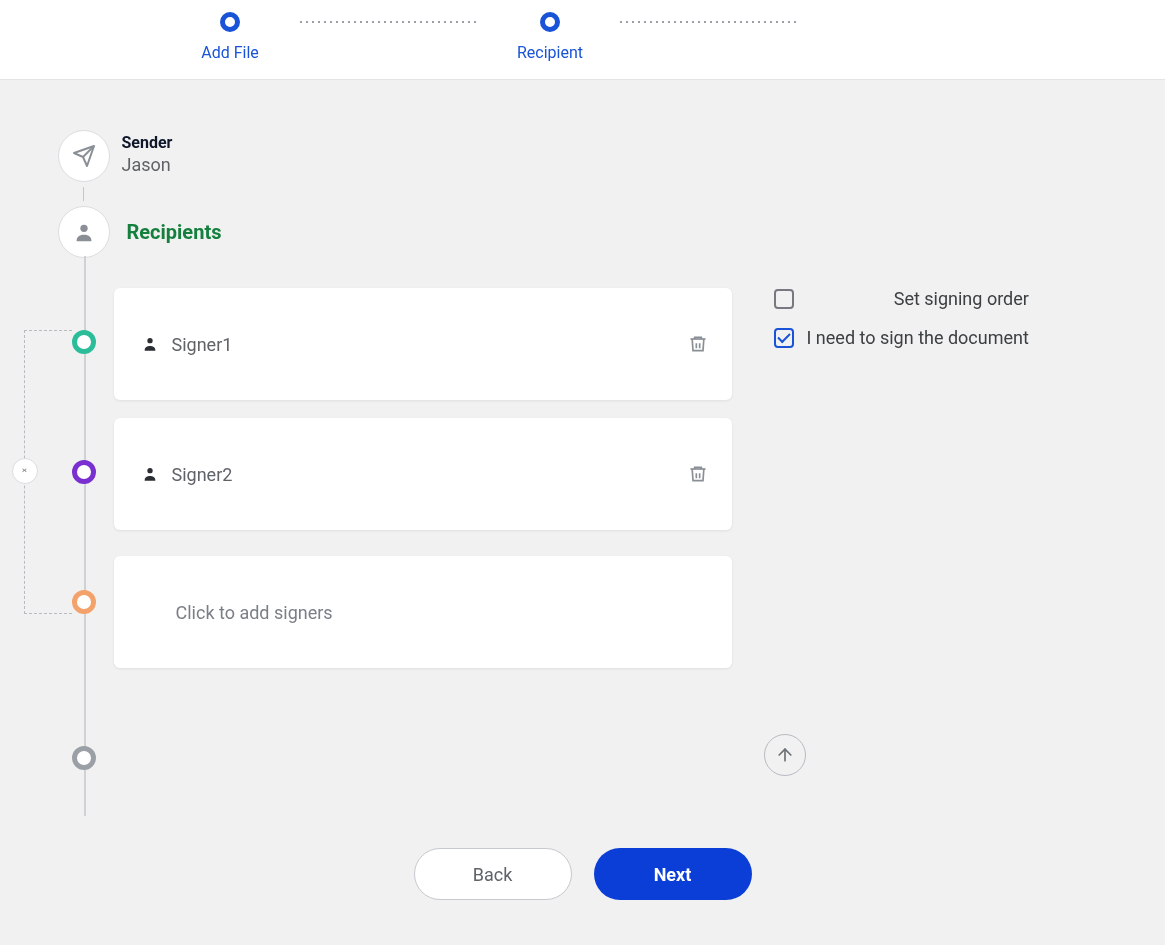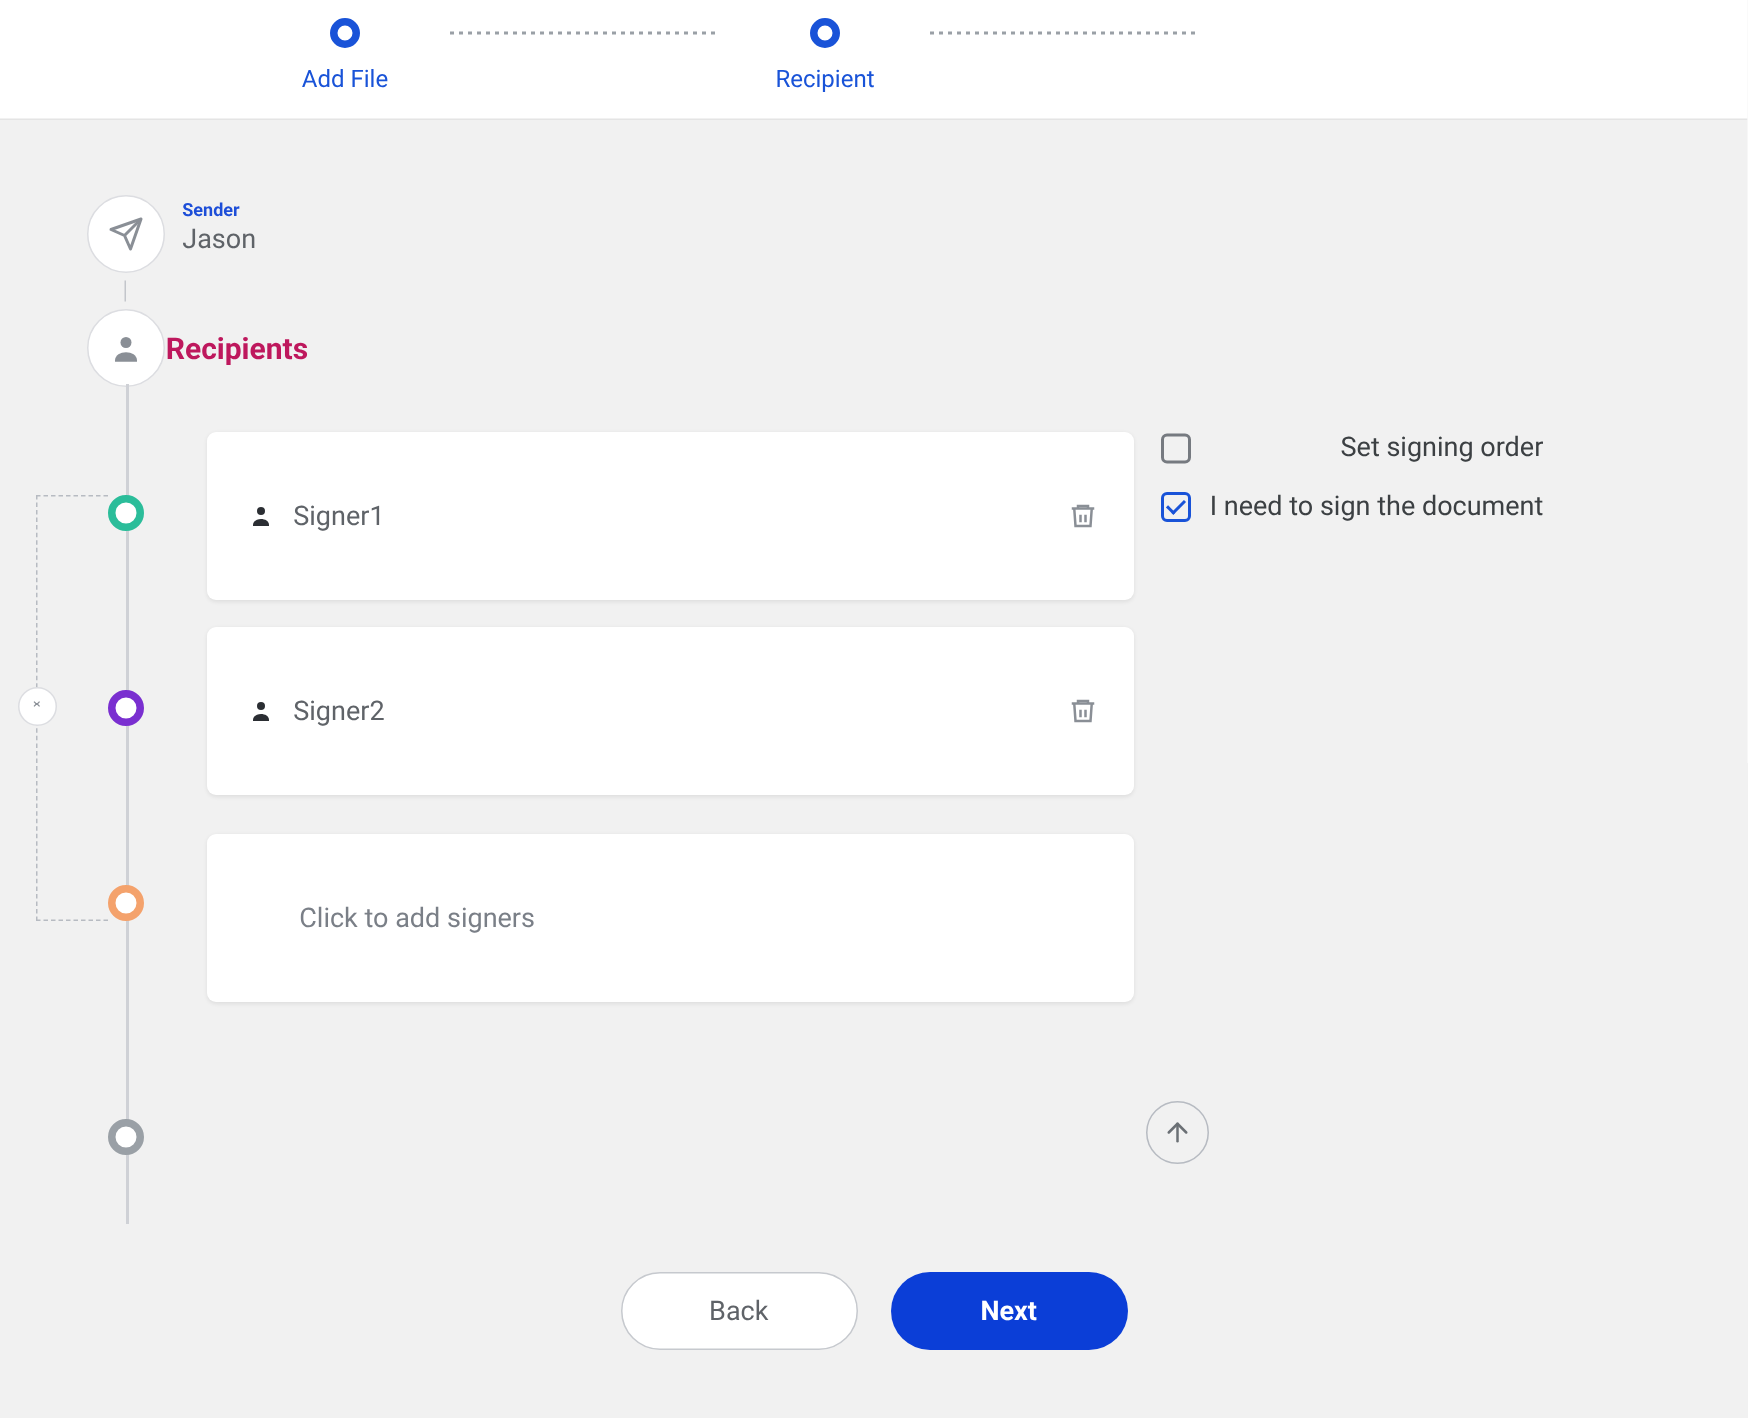--- a/index.html
+++ b/index.html
@@ -16,29 +16,29 @@
   .step-label.future{color:#5f6368;}
   .step-gap{flex:1;height:2px;margin-top:9px;background-image:linear-gradient(to right,#9aa0a6 40%,rgba(255,255,255,0) 0%);background-size:6px 2px;background-repeat:repeat-x;}
 
   
   .canvas{background:#f1f1f1;min-height:865px;position:relative;padding:50px 0 50px 0;}
   .canvas-inner{width:1050px;margin:0 auto;position:relative;}
 
   .sender-row,.recip-row{display:flex;align-items:flex-start;}
   .badge{width:52px;height:52px;border-radius:50%;background:#fff;border:1px solid #dcdde1;display:flex;align-items:center;justify-content:center;flex:0 0 auto;}
   .sender-meta{margin-left:12px;padding-top:3px;}
-  .sender-title{font-weight:700;color:#1d4ed8;font-size:12px;}
+  .sender-title{font-weight:700;color:#0f172a;font-size:16px;}
   .sender-name{color:#5f6368;font-size:18px;margin-top:2px;}
-  .recip-title{font-weight:700;color:#be185d;font-size:20px;margin-left:1px;align-self:center;}
+  .recip-title{font-weight:700;color:#15803d;font-size:20px;margin-left:17px;align-self:center;}
 
   .mini-link{width:1px;height:14px;background:#c3c6cb;margin-left:25px;margin-top:5px;margin-bottom:5px;}
 
   
   .grid{position:relative;margin-top:30px;}
-  .cards{position:absolute;left:80px;top:0;width:618px;}
+  .cards{position:absolute;left:56px;top:0;width:618px;}
   .card{background:#fff;border-radius:6px;box-shadow:0 1px 3px rgba(0,0,0,0.08);height:112px;display:flex;align-items:center;padding:0 28px;margin-bottom:18px;position:relative;}
   .card.add{margin-top:26px;text-align:center;}
   .card .uicon{flex:0 0 auto;margin-right:14px;}
   .card .name{color:#5f6368;font-size:18px;}
   .card .trash{position:absolute;right:24px;top:50%;transform:translateY(-50%);cursor:pointer;}
   .add-text{color:#7a7f87;font-size:18px;margin-left:34px;}
 
   
   .vline{position:absolute;left:26px;top:-32px;width:2px;height:560px;background:#cfd1d6;}
   .marker{position:absolute;left:14px;width:24px;height:24px;border-radius:50%;background:#fff;}

